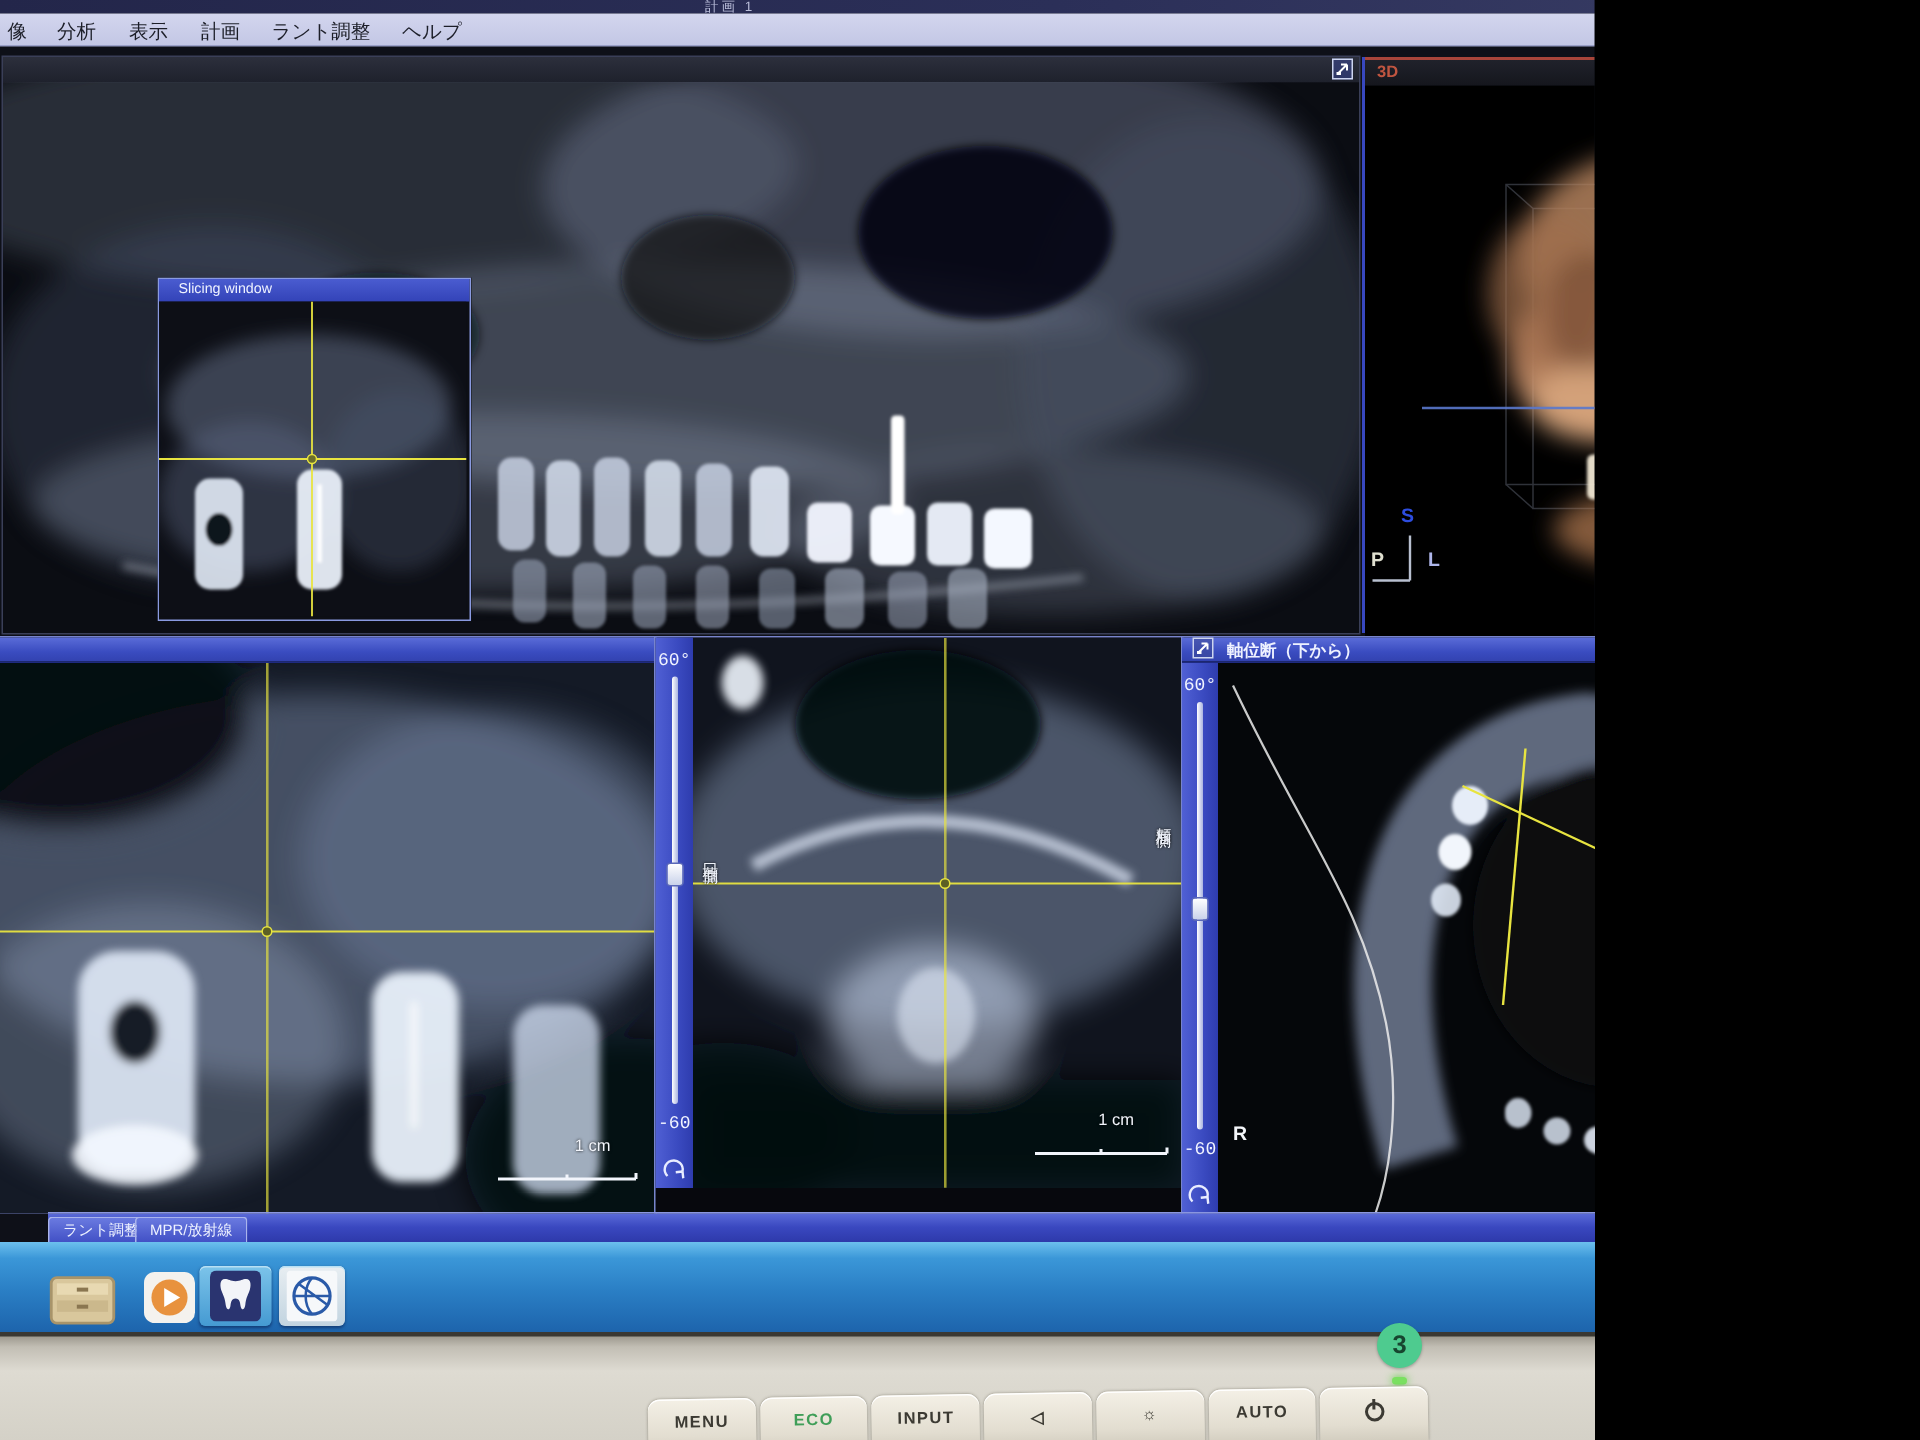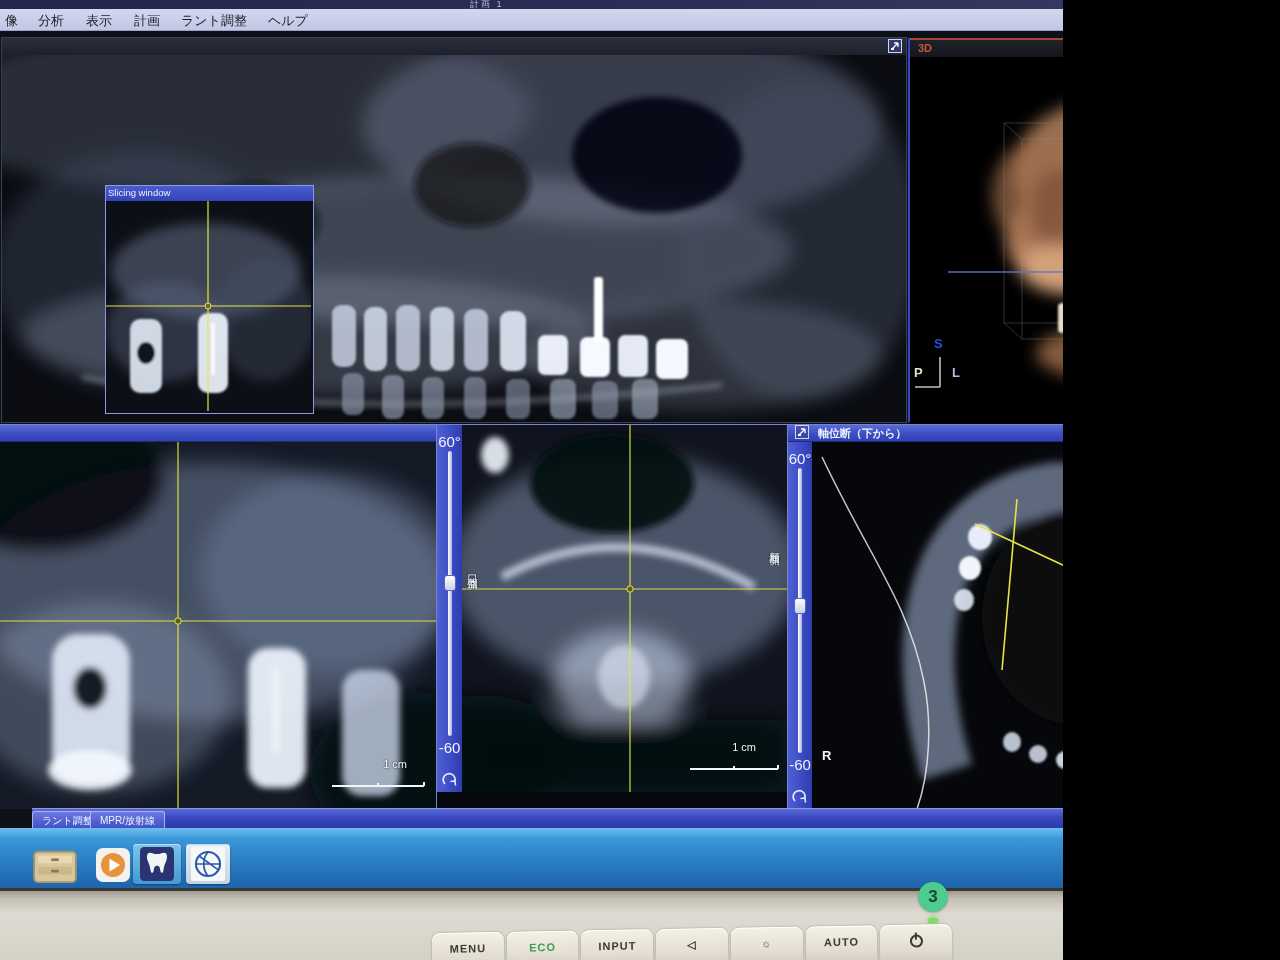--- a/index.html
+++ b/index.html
@@ -23,24 +23,24 @@
            background:rgba(60,72,150,.55);box-sizing:border-box;}
   .maxicon svg{position:absolute;left:0;top:0;}
   .pano{left:2px;top:38px;width:904px;height:384px;outline:1px solid #3a3f58;}
   .p3d{left:908px;top:38px;width:372px;height:384px;border-left:2px solid #3848c0;box-sizing:border-box;}
   .cs1{left:0px;top:425px;width:437px;height:383px;outline:1px solid #7884cc;}
   .cs2{left:437px;top:425px;width:351px;height:383px;outline:1px solid #7884cc;}
   .axp{left:788px;top:425px;width:492px;height:383px;outline:1px solid #7884cc;}
   .row{display:flex;}
   
   .slicing{position:absolute;left:103px;top:130px;width:207px;height:227px;border:1px solid #8a9ae0;background:#0d0f15;}
-  .sw-title{height:15px;background:linear-gradient(180deg,#4a5cd0,#3343b8);color:#eef2ff;font-size:9.5px;padding:1px 0 0 2px;box-sizing:border-box;}
+  .sw-title{height:15px;background:linear-gradient(180deg,#4a5cd0,#3343b8);color:#eef2ff;font-size:9.5px;padding:1px 0 0 13px;box-sizing:border-box;}
   
   .strip{position:relative;background:linear-gradient(90deg,#5060d4,#3a4ac0 60%,#2e3cae);flex:0 0 auto;}
-  .strip .num{position:absolute;width:100%;text-align:center;font-size:15px;color:#f0f3ff;}
+  .strip .num{position:absolute;width:100%;text-align:center;font-size:12px;color:#f0f3ff;font-family:Liberation Mono, monospace;}
   .strip .track{position:absolute;left:50%;margin-left:-2px;width:4px;top:26px;bottom:56px;
                 background:linear-gradient(90deg,#fff,#aab4e0);border-radius:2px;}
   .strip .handle{position:absolute;left:50%;margin-left:-6px;width:12px;height:16px;border-radius:3px;
                  background:linear-gradient(180deg,#ffffff,#c9d2ea);border:1px solid #5a68b8;box-sizing:border-box;}
   .rot{position:absolute;left:50%;margin-left:-9px;bottom:3px;width:18px;height:18px;}
   
   .scale{position:absolute;font-size:11px;color:#f2f5fc;text-shadow:0 0 2px #000;}
   .vlabel{position:absolute;writing-mode:vertical-rl;font-size:10.5px;color:#eef2fa;letter-spacing:2px;text-shadow:0 0 2px #000;}
   .rlab{position:absolute;font-size:13px;font-weight:bold;color:#f4f6fa;}
   .ax{position:absolute;font-size:13px;font-weight:bold;}

